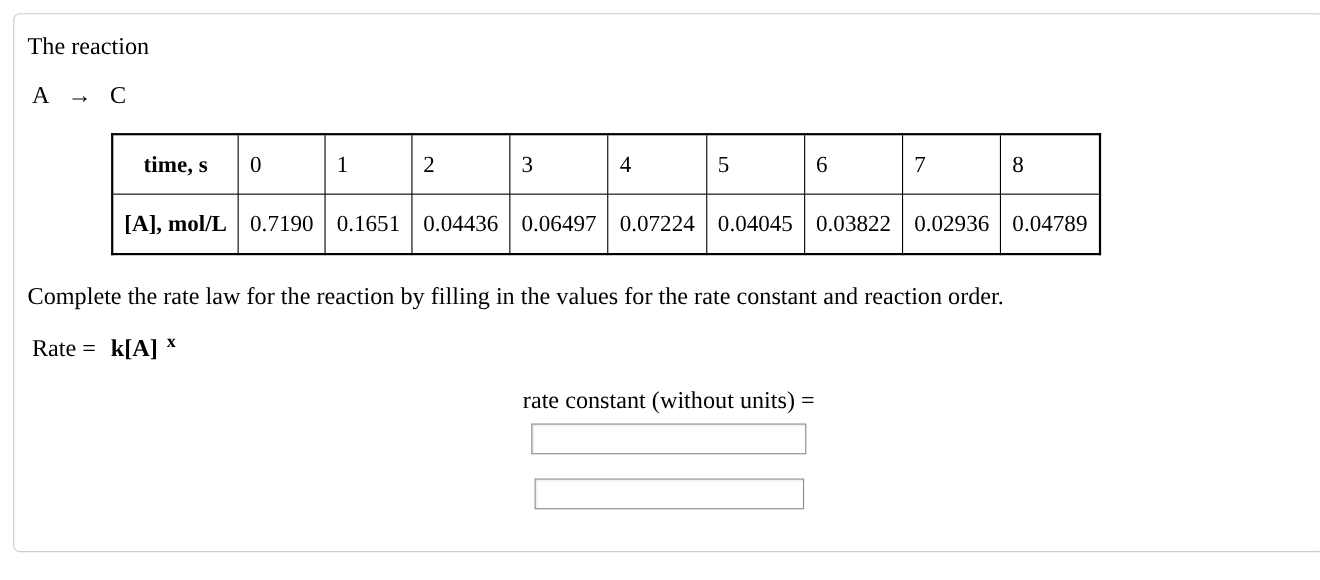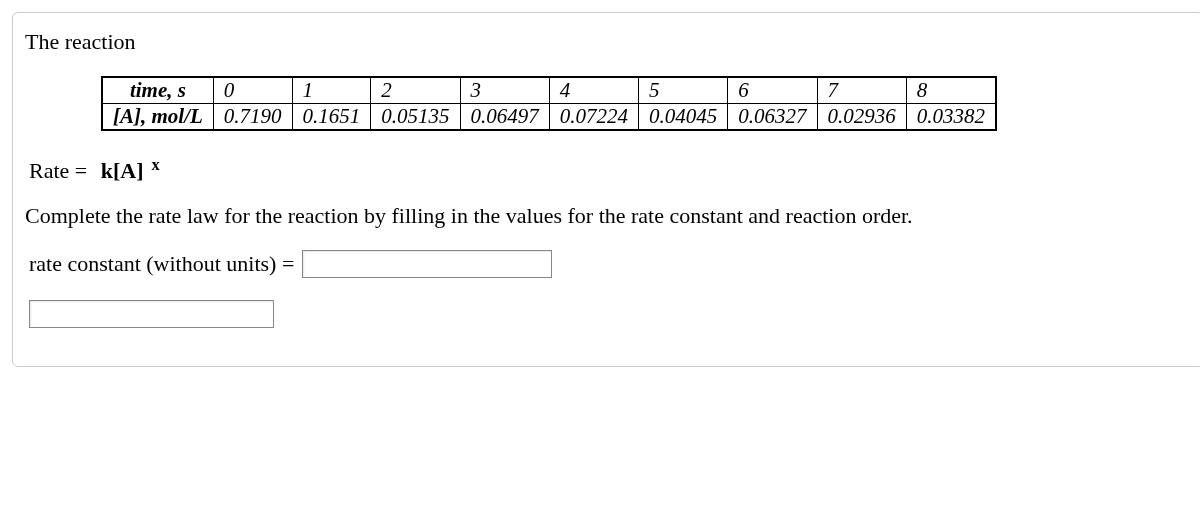--- a/index.html
+++ b/index.html
@@ -28,36 +28,36 @@
       font-family: Arial, sans-serif;
       padding: 0 3px;
     }
     .data-table {
       border-collapse: collapse;
       margin: 18px 0 22px 80px;
       border: 2px solid #000;
     }
     .data-table td {
       border: 1px solid #000;
-      padding: 0 10px;
+      padding: 14px 10px;
       text-align: left;
       font-size: 21px;
       white-space: nowrap;
-      font-style: italic;
     }
     .data-table td.header {
       font-weight: bold;
     }
     .data-table tr:first-child td:first-child {
       text-align: center;
     }
     .field-row {
       display: flex;
       align-items: center;
       margin-bottom: 14px;
+      flex-direction: column;
     }
     .text-input {
       border: 1px solid #888;
       height: 28px;
       font-size: 18px;
       padding: 2px 6px;
       background: #fff;
       box-shadow: inset 1px 1px 2px rgba(0,0,0,0.1);
     }
     .input-wide {
@@ -74,56 +74,61 @@
       font-weight: bold;
     }
   </style>
 </head>
 <body>
 
 <div class="container">
 
   <div class="line">The reaction</div>
 
+  <div class="line">
+    <span>A</span>
+    <span class="arrow">→</span>
+    <span>C</span>
+  </div>
 
 
   <table class="data-table">
     <tbody>
         <tr>
       <td class="header">time, s</td>
       <td>0</td>
       <td>1</td>
       <td>2</td>
       <td>3</td>
       <td>4</td>
       <td>5</td>
       <td>6</td>
       <td>7</td>
       <td>8</td>
     </tr>
     <tr>
       <td class="header">[A], mol/L</td>
       <td>0.7190</td>
       <td>0.1651</td>
-      <td>0.05135</td>
+      <td>0.04436</td>
       <td>0.06497</td>
       <td>0.07224</td>
       <td>0.04045</td>
-      <td>0.06327</td>
+      <td>0.03822</td>
       <td>0.02936</td>
-      <td>0.03382</td>
+      <td>0.04789</td>
     </tr>
   </tbody>
     </table>
 
+  <div class="line">Complete the rate law for the reaction by filling in the values for the rate constant and reaction order.</div>
+
   <div class="line">
     <span>Rate = </span><span class="bold">k[A]</span><span class="bold sup">x</span>
   </div>
-
-  <div class="line">Complete the rate law for the reaction by filling in the values for the rate constant and reaction order.</div>
 
   <div class="field-row">
     <span>rate constant (without units) = </span>
     <input type="text" class="text-input input-wide" value="" style="">
   </div>
 
   <div class="field-row">
     <input type="text" class="text-input input-narrow" value="" style="">
   </div>
 

